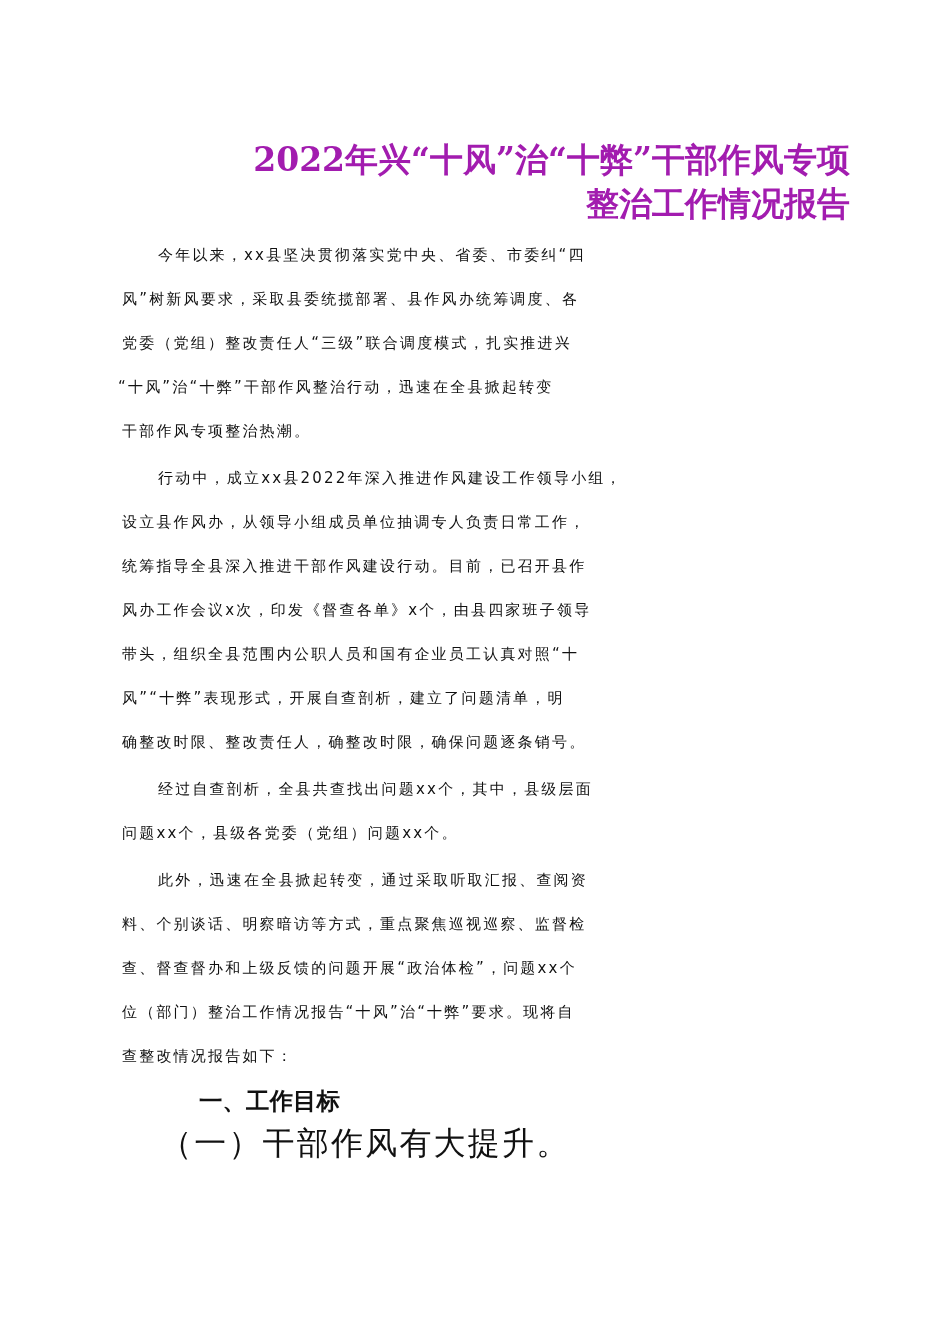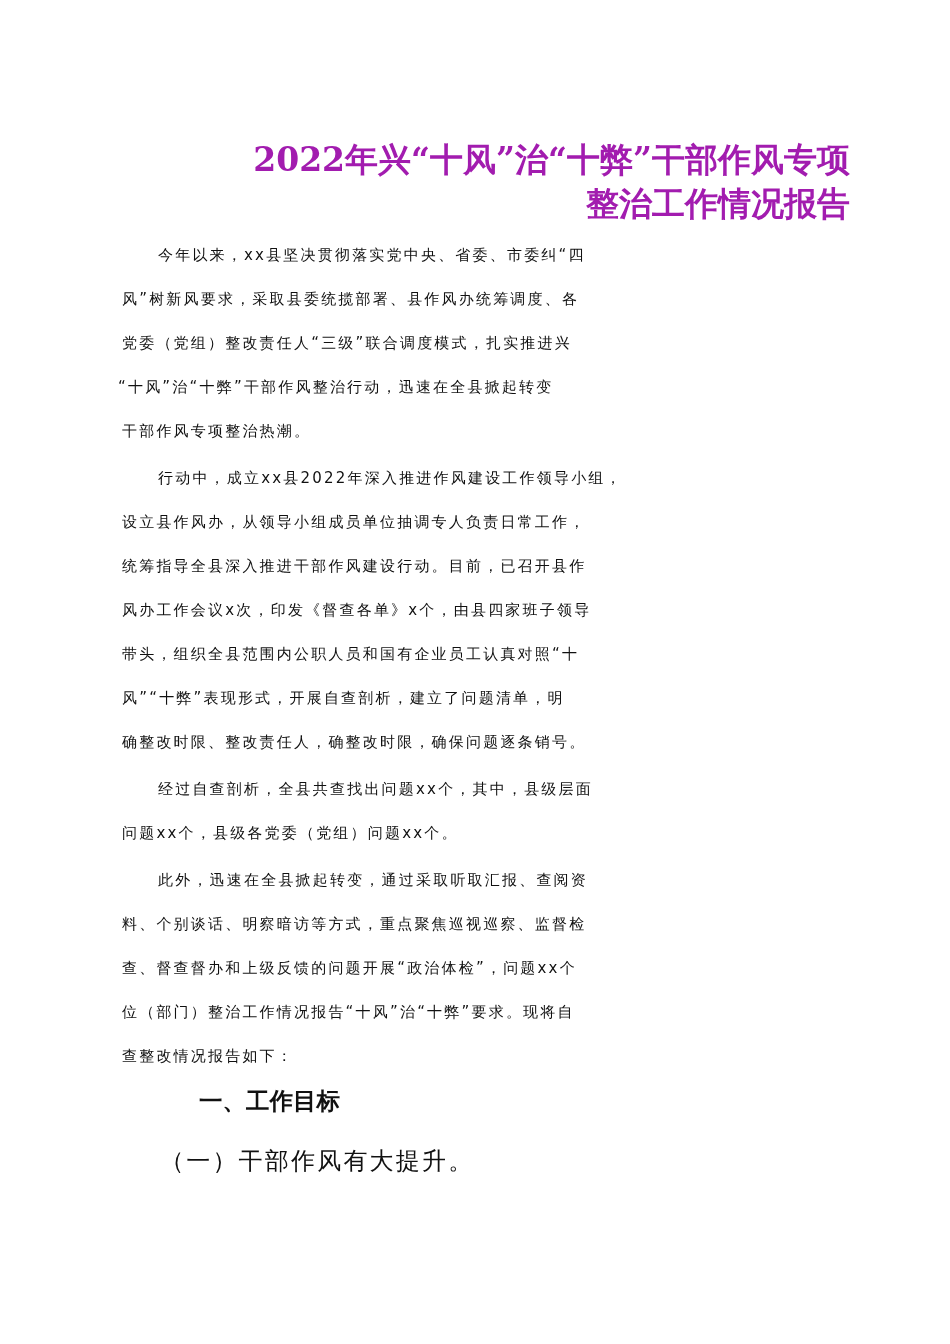--- a/index.html
+++ b/index.html
@@ -55,26 +55,25 @@
       font-size: 23.5px;
       line-height: 30px;
       white-space: nowrap;
       color: #111;
       margin-left: 44px;
     }
     .subheading {
       position: absolute;
       left: 160px;
       font-family: "DejaVu Sans", "Liberation Sans", sans-serif;
-      font-size: 24px;
+      font-size: 32px;
       line-height: 30px;
       white-space: nowrap;
       color: #111;
       letter-spacing: 2.2px;
-      margin-top: 18px;
     }
   </style>
 </head>
 <body>
 
 <div class="page">
 
   <div class="title l1">2022年兴“十风”治“十弊”干部作风专项</div>
   <div class="title l2">整治工作情况报告</div>
 

